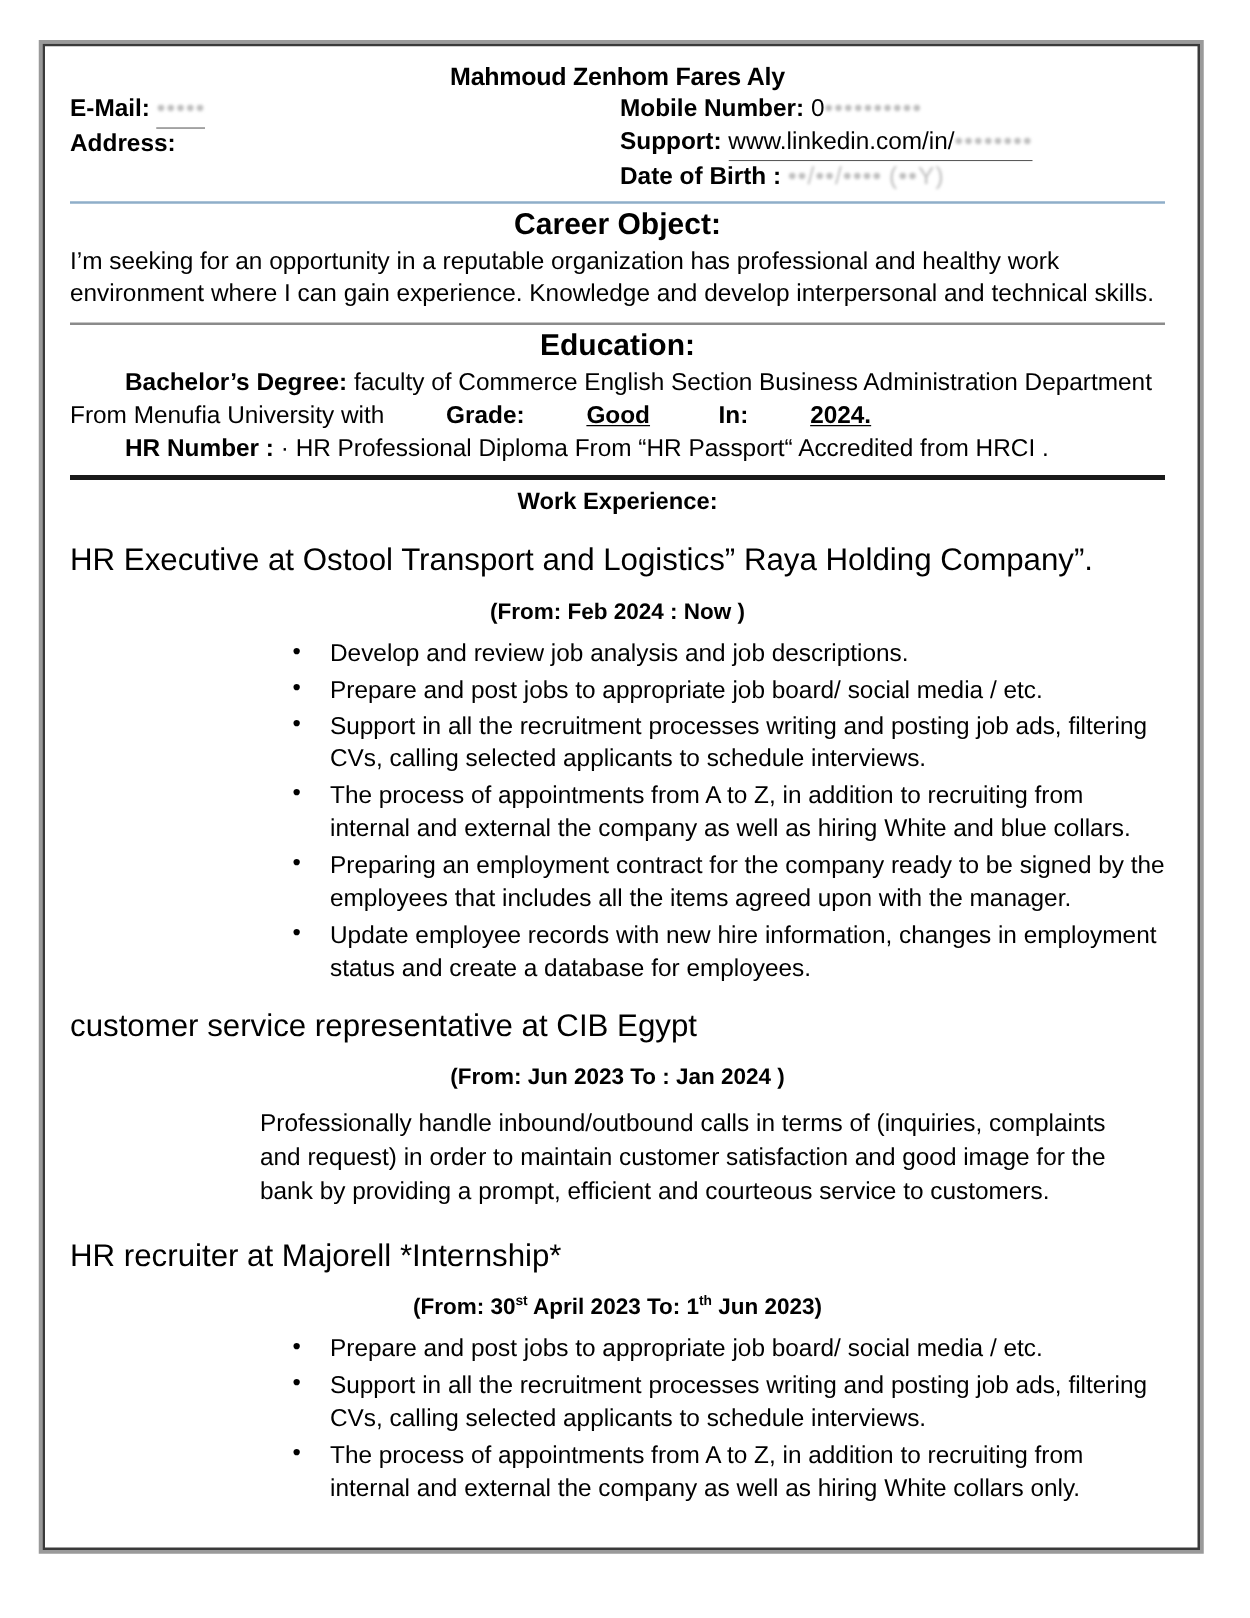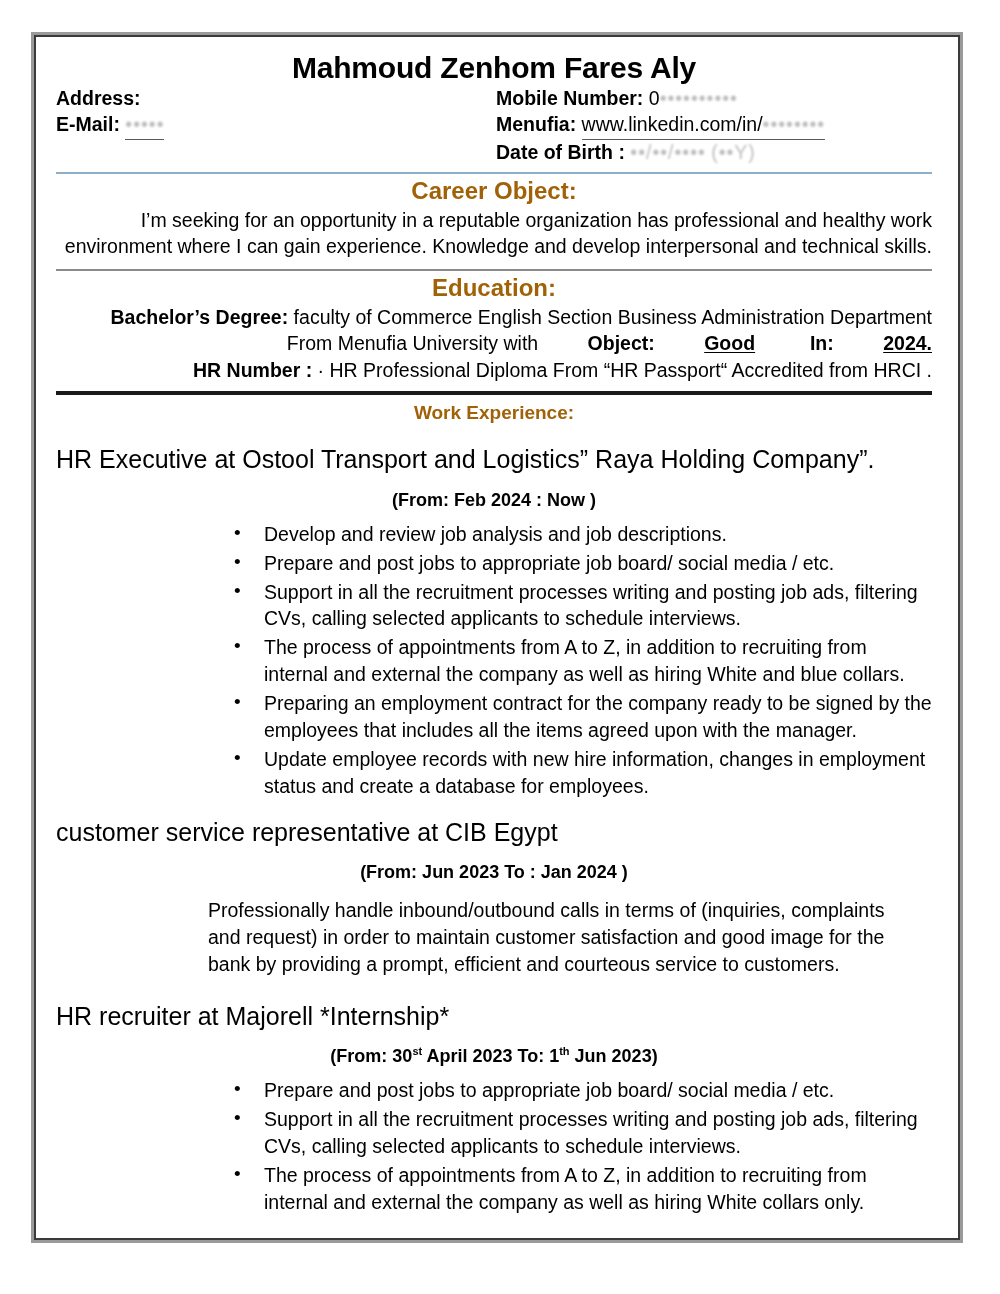--- a/index.html
+++ b/index.html
@@ -36,21 +36,21 @@
   .page-body {
     position: absolute;
     left: 22px;
     top: 10px;
     width: 876px;
   }
 
   
   .doc-title {
     text-align: center;
-    font-size: 30px;
+    font-size: 20px;
     font-weight: 700;
     letter-spacing: -0.2px;
     line-height: 1.1;
     margin: 6px 0 2px 0;
   }
   .contact-grid {
     display: flex;
     font-size: 19.5px;
     line-height: 1.33;
     margin-top: 2px;
@@ -77,34 +77,33 @@
   }
 
   
   .rule-blue   { border-top: 2.5px solid #8faec9; margin: 6px 0 0 0; }
   .rule-grey   { border-top: 2px solid #8b8b8b;  margin: 0; }
   .rule-dark   { border-top: 4px solid #1a1a1a;  margin: 0; }
 
   
   .section-head {
     text-align: center;
-    color: #a16207;
+    color: #000000;
     font-weight: 700;
     font-size: 24px;
     line-height: 1.25;
     padding: 2px 0 1px 0;
   }
   .section-head.big { font-size: 19px; padding-top: 6px; padding-bottom: 4px; }
 
   
   .para {
     font-size: 19.5px;
     line-height: 1.32;
     margin: 1px 0 0 0;
-    text-align: right;
   }
   .para b { font-weight: 700; margin-left: 44px; }
 
   
   .job-title {
     font-size: 25px;
     line-height: 1.3;
     margin: 14px 0 0 0;
     font-weight: 400;
   }
@@ -153,63 +152,63 @@
   <div class="page-inner"></div>
 
   <div class="page-body">
 
     <div class="doc-title">Mahmoud Zenhom Fares Aly</div>
 
     <div class="contact-grid">
       <div class="contact-col left">
 
         <div class="contact-line">
-          <b>Address:</b>
-          <span></span>
-        </div>
-
-        <div class="contact-line">
           <b>E-Mail:</b>
           <span class="uline-redact">
             <span class="redact">•••••</span>
           </span>
         </div>
 
+        <div class="contact-line">
+          <b>Address:</b>
+          <span></span>
+        </div>
+
 
       </div>
 
       <div class="contact-col right">
 
         <div class="contact-line">
           <b>Mobile Number:</b>
           <span>0</span><span class="redact">••••••••••</span>
         </div>
 
         <div class="contact-line">
-          <b>Menufia:</b>
+          <b>Support:</b>
           <span class="uline-redact"><span>www.linkedin.com/in/</span><span class="redact">••••••••</span></span>
         </div>
 
         <div class="contact-line">
           <b>Date of Birth :</b>
           <span class="redact">••/••/••••</span>
           <span class="redact">(••Y)</span>
         </div>
 
       </div>
     </div>
 
     <div class="rule-blue"></div>
     <div class="section-head">Career Object:</div>
     <div class="para">I’m seeking for an opportunity in a reputable organization has professional and healthy work environment where I can gain experience. Knowledge and develop interpersonal and technical skills.</div>
 
     <div class="rule-grey" style="margin-top:10px;"></div>
     <div class="section-head">Education:</div>
 
-    <div class="para"><b>Bachelor’s Degree:</b><span> faculty of Commerce English Section Business Administration Department From Menufia University with </span><b>Object:</b> <b class="uline">Good</b>&nbsp;&nbsp;<b>In:</b> <b class="uline">2024.</b></div>
+    <div class="para"><b>Bachelor’s Degree:</b><span> faculty of Commerce English Section Business Administration Department From Menufia University with </span><b>Grade:</b> <b class="uline">Good</b>&nbsp;&nbsp;<b>In:</b> <b class="uline">2024.</b></div>
 
     <div class="para"><b>HR  Number :</b><span> · HR Professional Diploma From “HR Passport“ Accredited from HRCI .</span></div>
 
     <div class="rule-dark" style="margin-top:8px;"></div>
     <div class="section-head big">Work Experience:</div>
 
     <div class="job-title">HR Executive at Ostool Transport and Logistics” Raya Holding Company”.</div>
     <div class="job-dates">(From: Feb 2024 : Now )</div>
     <ul class="bullets">
       <li>Develop and review job analysis and job descriptions.</li>

